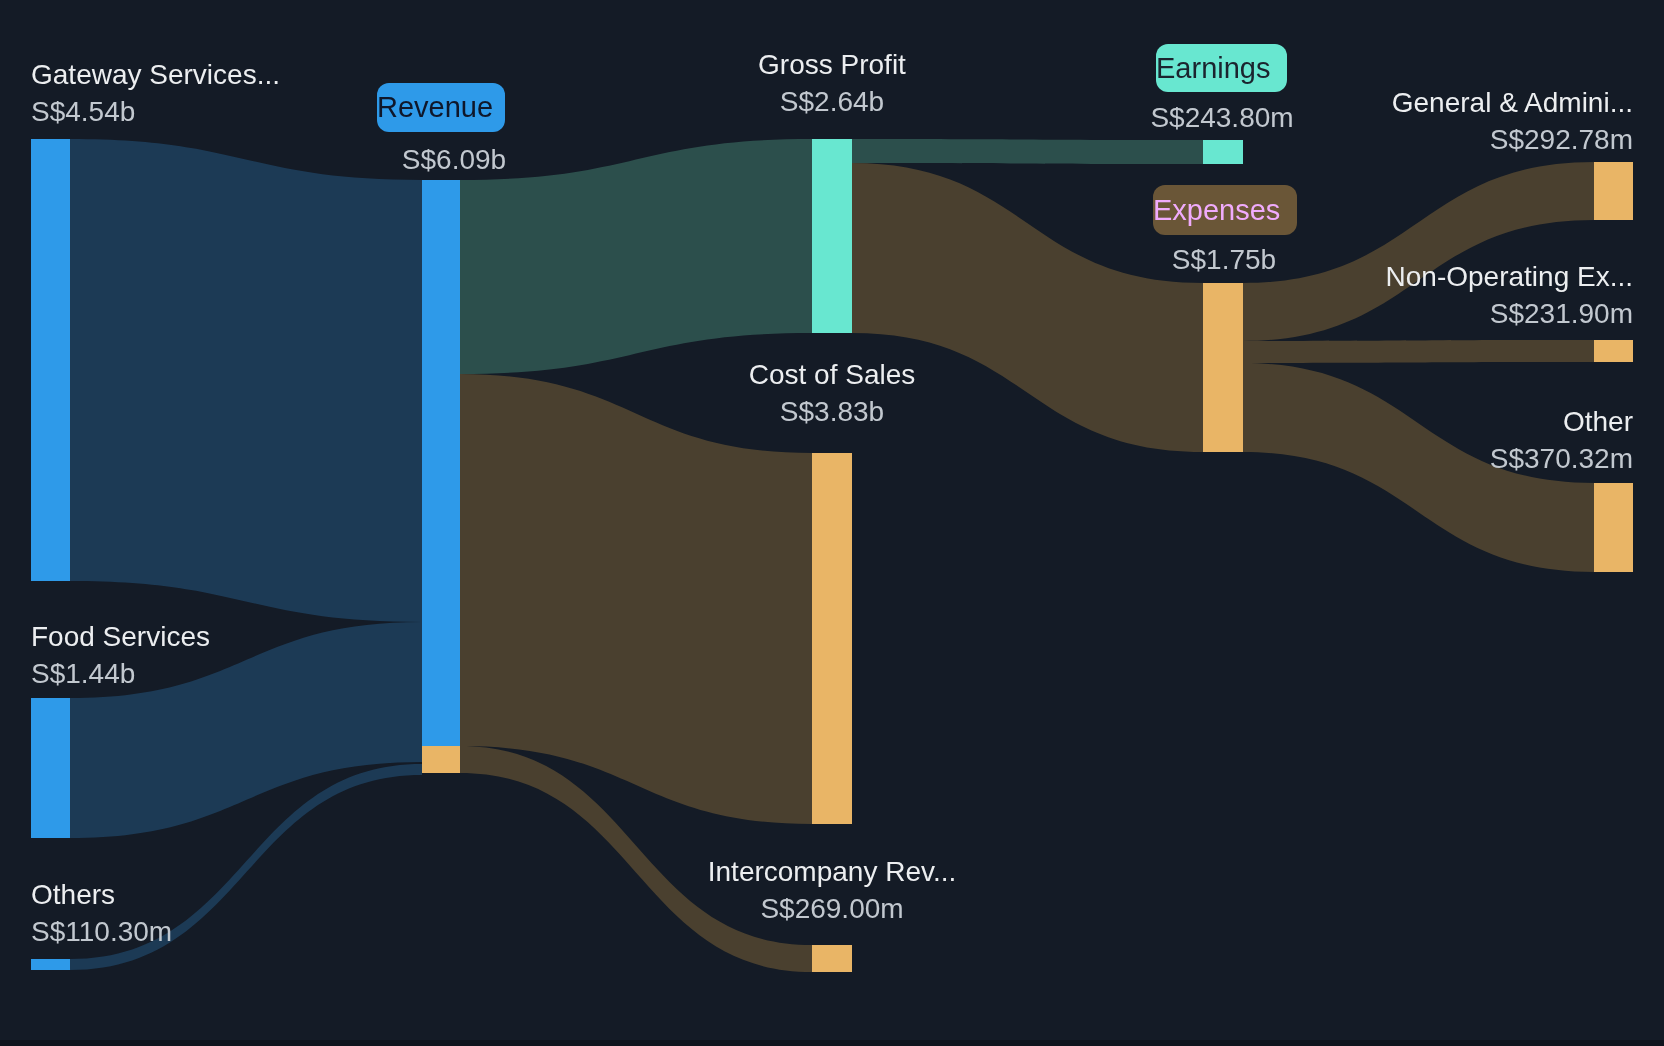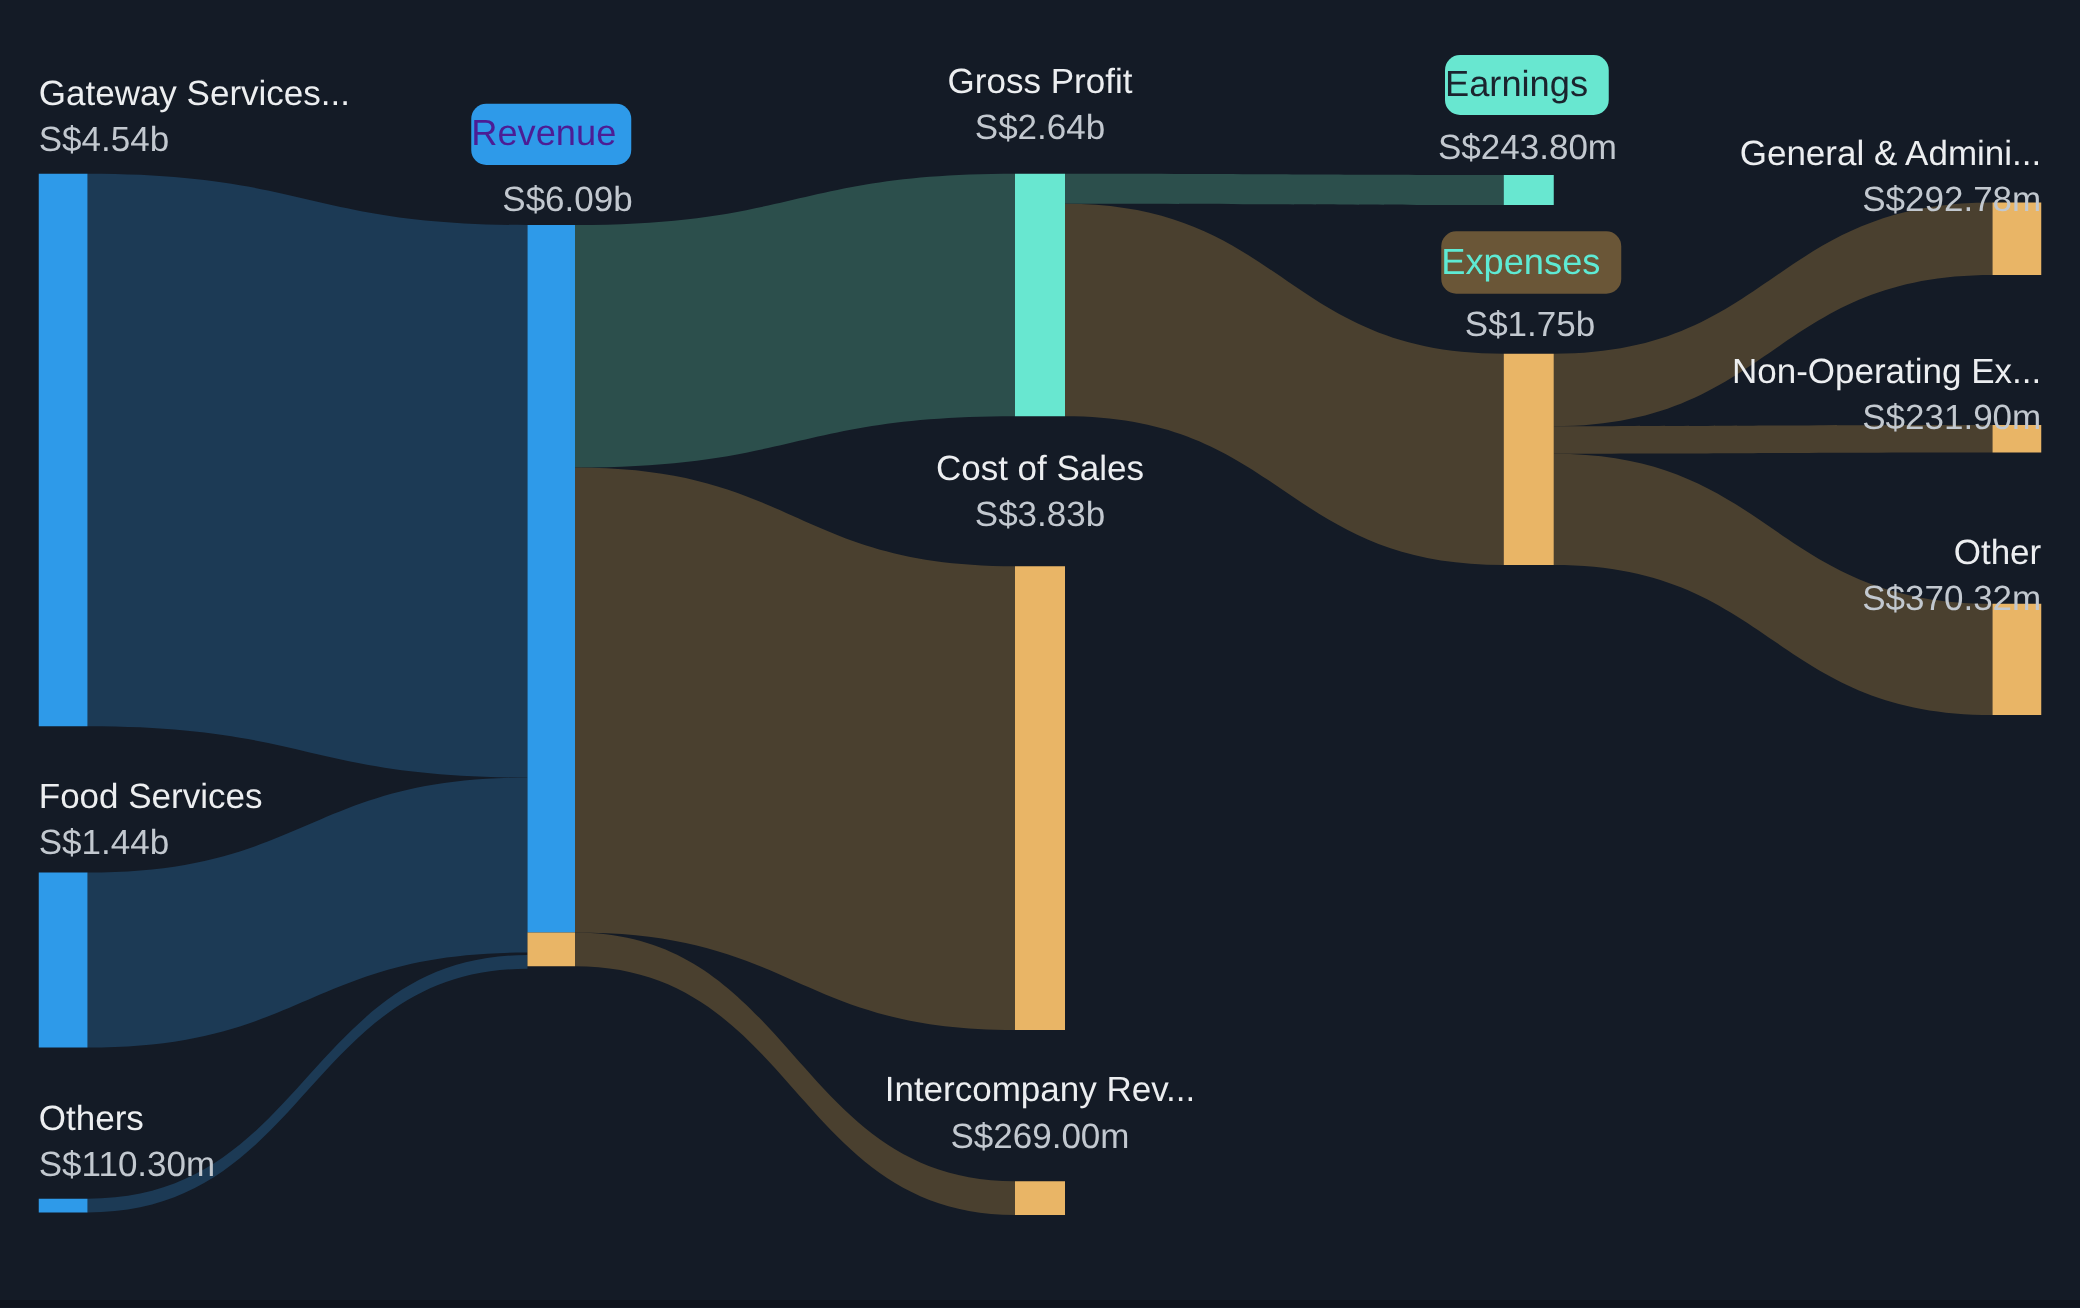--- a/index.html
+++ b/index.html
@@ -17,32 +17,32 @@
   .flow-brown { fill: #4a402f; }
   .node-blue  { fill: #2e9ae9; }
   .node-teal  { fill: #68e7d0; }
   .node-orange{ fill: #e9b566; }
 
   .label { position: absolute; line-height: 37px; white-space: nowrap; }
   .label .t { font-size: 28px; color: #eceef0; }
   .label .v { font-size: 28px; color: #c2c8cf; }
   .label.align-left   { text-align: left; }
   .label.align-center { text-align: center; transform: translateX(-50%); }
-  .label.align-right  { text-align: right; margin-top: 20px; }
+  .label.align-right  { text-align: right; }
 
   .pill {
     position: absolute;
     display: flex; align-items: center; justify-content: flex-start;
     border-radius: 12px;
     font-size: 29px;
     cursor: default;
   }
-  .pill-revenue  { background: #2e9ae9; color: #4c1d95; }
+  .pill-revenue  { background: #2e9ae9; color: #0f172a; }
   .pill-earnings { background: #68e7d0; color: #1b242e; }
-  .pill-expenses { background: #6a5637; color: #5eead4; }
+  .pill-expenses { background: #6a5637; color: #f0abfc; }
 
   .footer-strip {
     position: absolute; left: 0; bottom: 0;
     width: 1664px; height: 6px;
     background: #0f141d;
   }
 </style>
 </head>
 <body>
 

